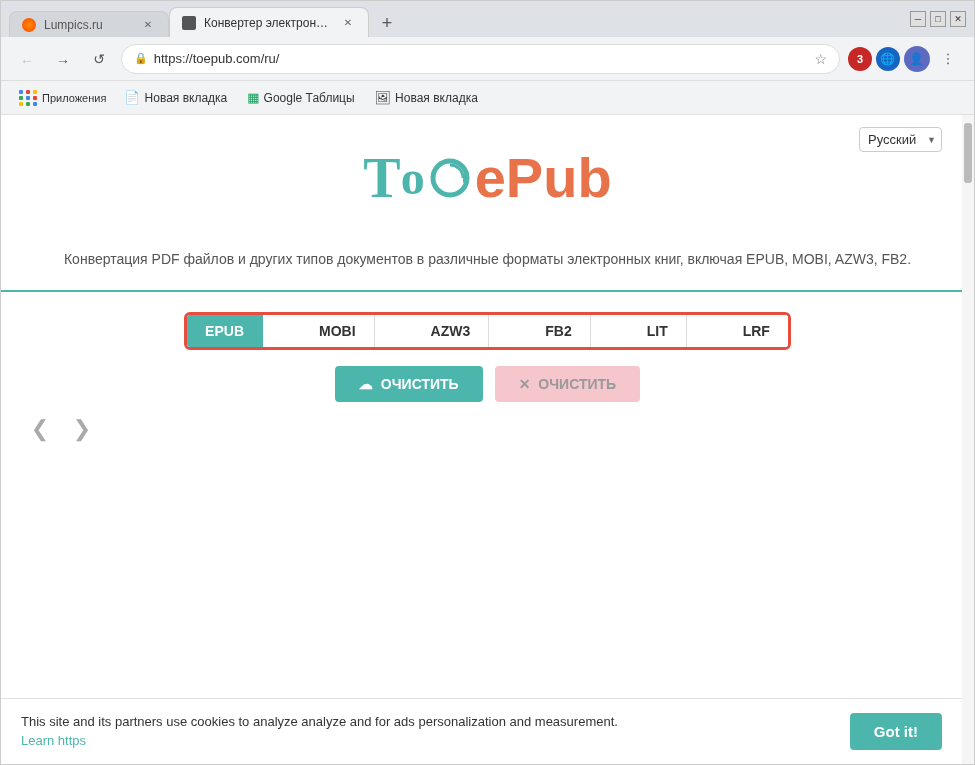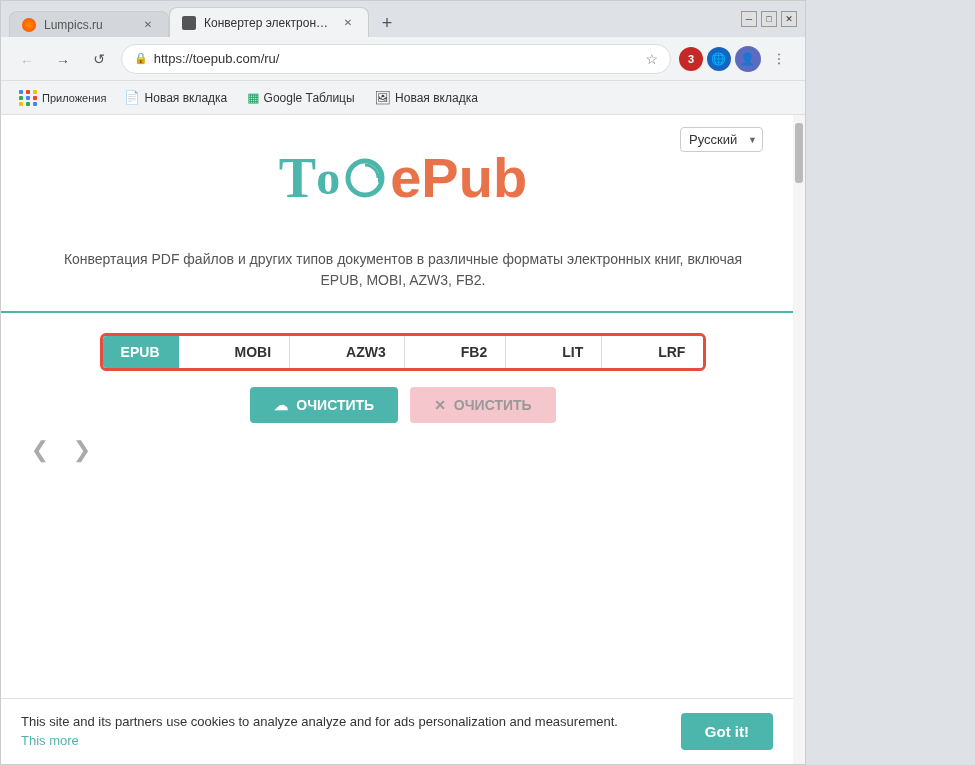--- a/index.html
+++ b/index.html
@@ -1,20 +1,20 @@
 <!DOCTYPE html>
 <html><head>
   <meta charset="utf-8">
   <style>
     * { margin: 0; padding: 0; box-sizing: border-box; }
     body { font-family: Arial, sans-serif; background: #dee1e6; width: 975px; height: 765px; overflow: hidden; }
 
     
     .browser-window {
-      width: 806px;
+      width: 975px;
       height: 765px;
       background: #0f766e;
       border: 1px solid #ccc;
       display: flex;
       flex-direction: column;
     }
 
     
     .title-bar {
       background: #dee1e6;
@@ -233,21 +233,21 @@
       background: white;
       height: 100%;
       position: relative;
       overflow: hidden;
     }
 
     
     .lang-selector {
       position: absolute;
       top: 12px;
-      right: 42px;
+      right: 32px;
       display: flex;
       align-items: center;
     }
 
     .lang-dropdown {
       border: 1px solid #ccc;
       border-radius: 4px;
       padding: 4px 24px 4px 8px;
       font-size: 13px;
       background: white;
@@ -648,21 +648,21 @@
 
       <div class="drop-zone-wrapper">
         <div class="carousel-btn">❮</div>
         <div class="carousel-btn">❯</div>
       </div>
 
       <div class="cookie-banner">
         <div class="cookie-text">
           <span>This site and its partners use cookies to analyze analyze and for ads personalization and measurement.</span>
           <br>
-          <a class="cookie-link">This more</a>
+          <a class="cookie-link">Learn https</a>
         </div>
         <button class="got-it-btn">Got it!</button>
       </div>
     </div>
 
     <div class="page-scroll-area">
       <div class="scroll-thumb"></div>
     </div>
   </div>
 </div>

